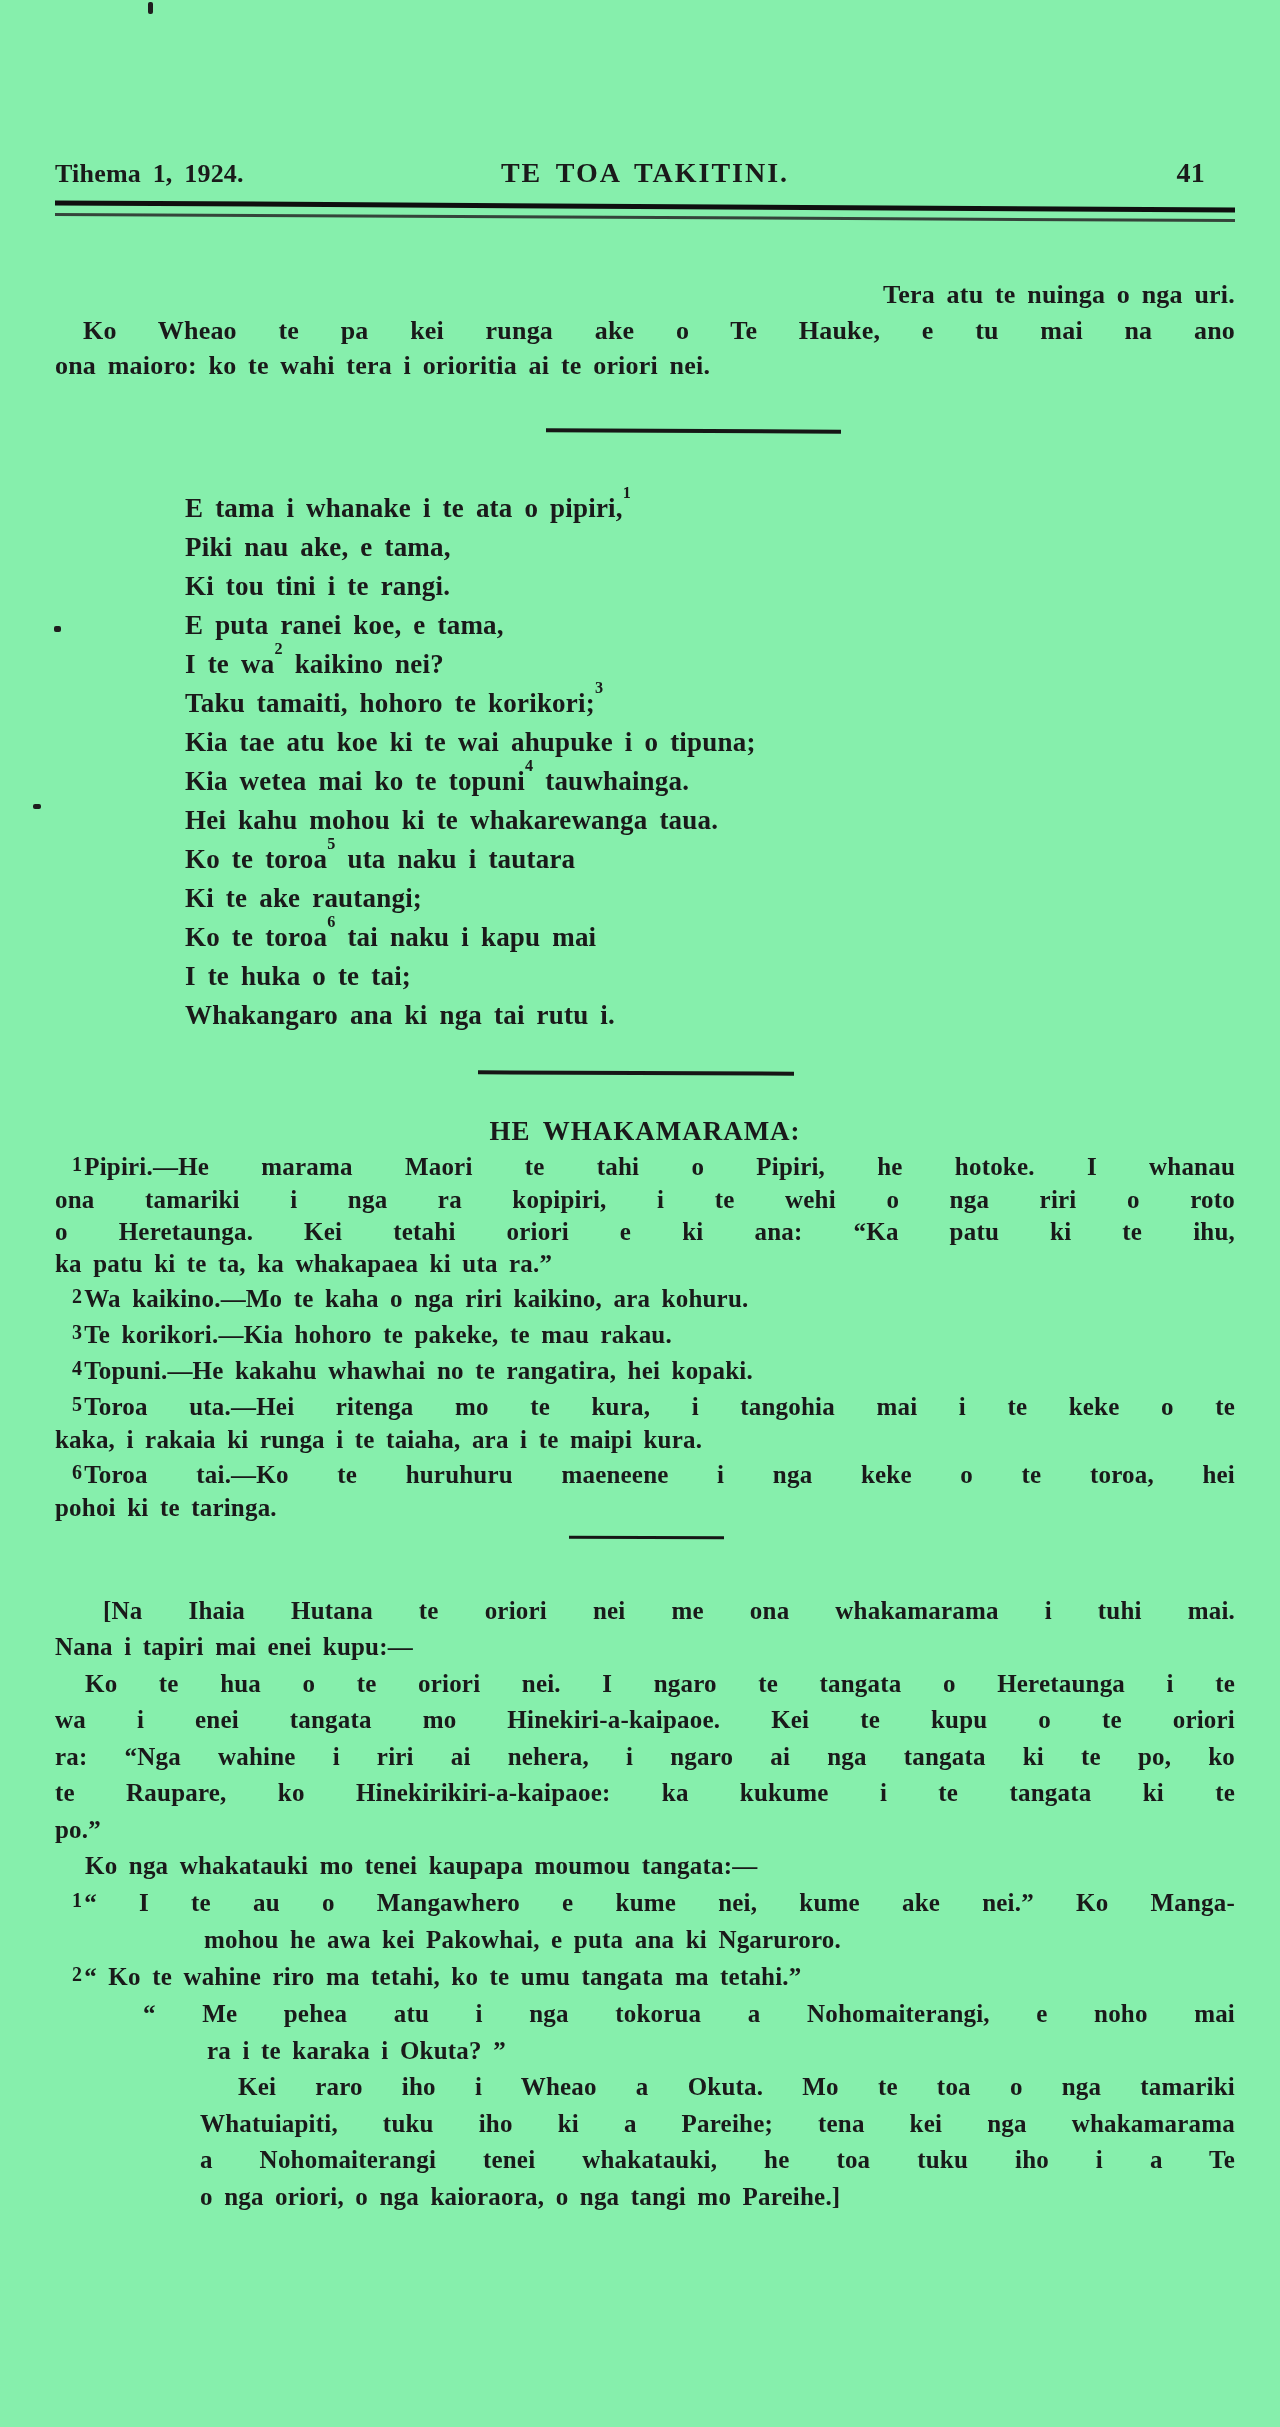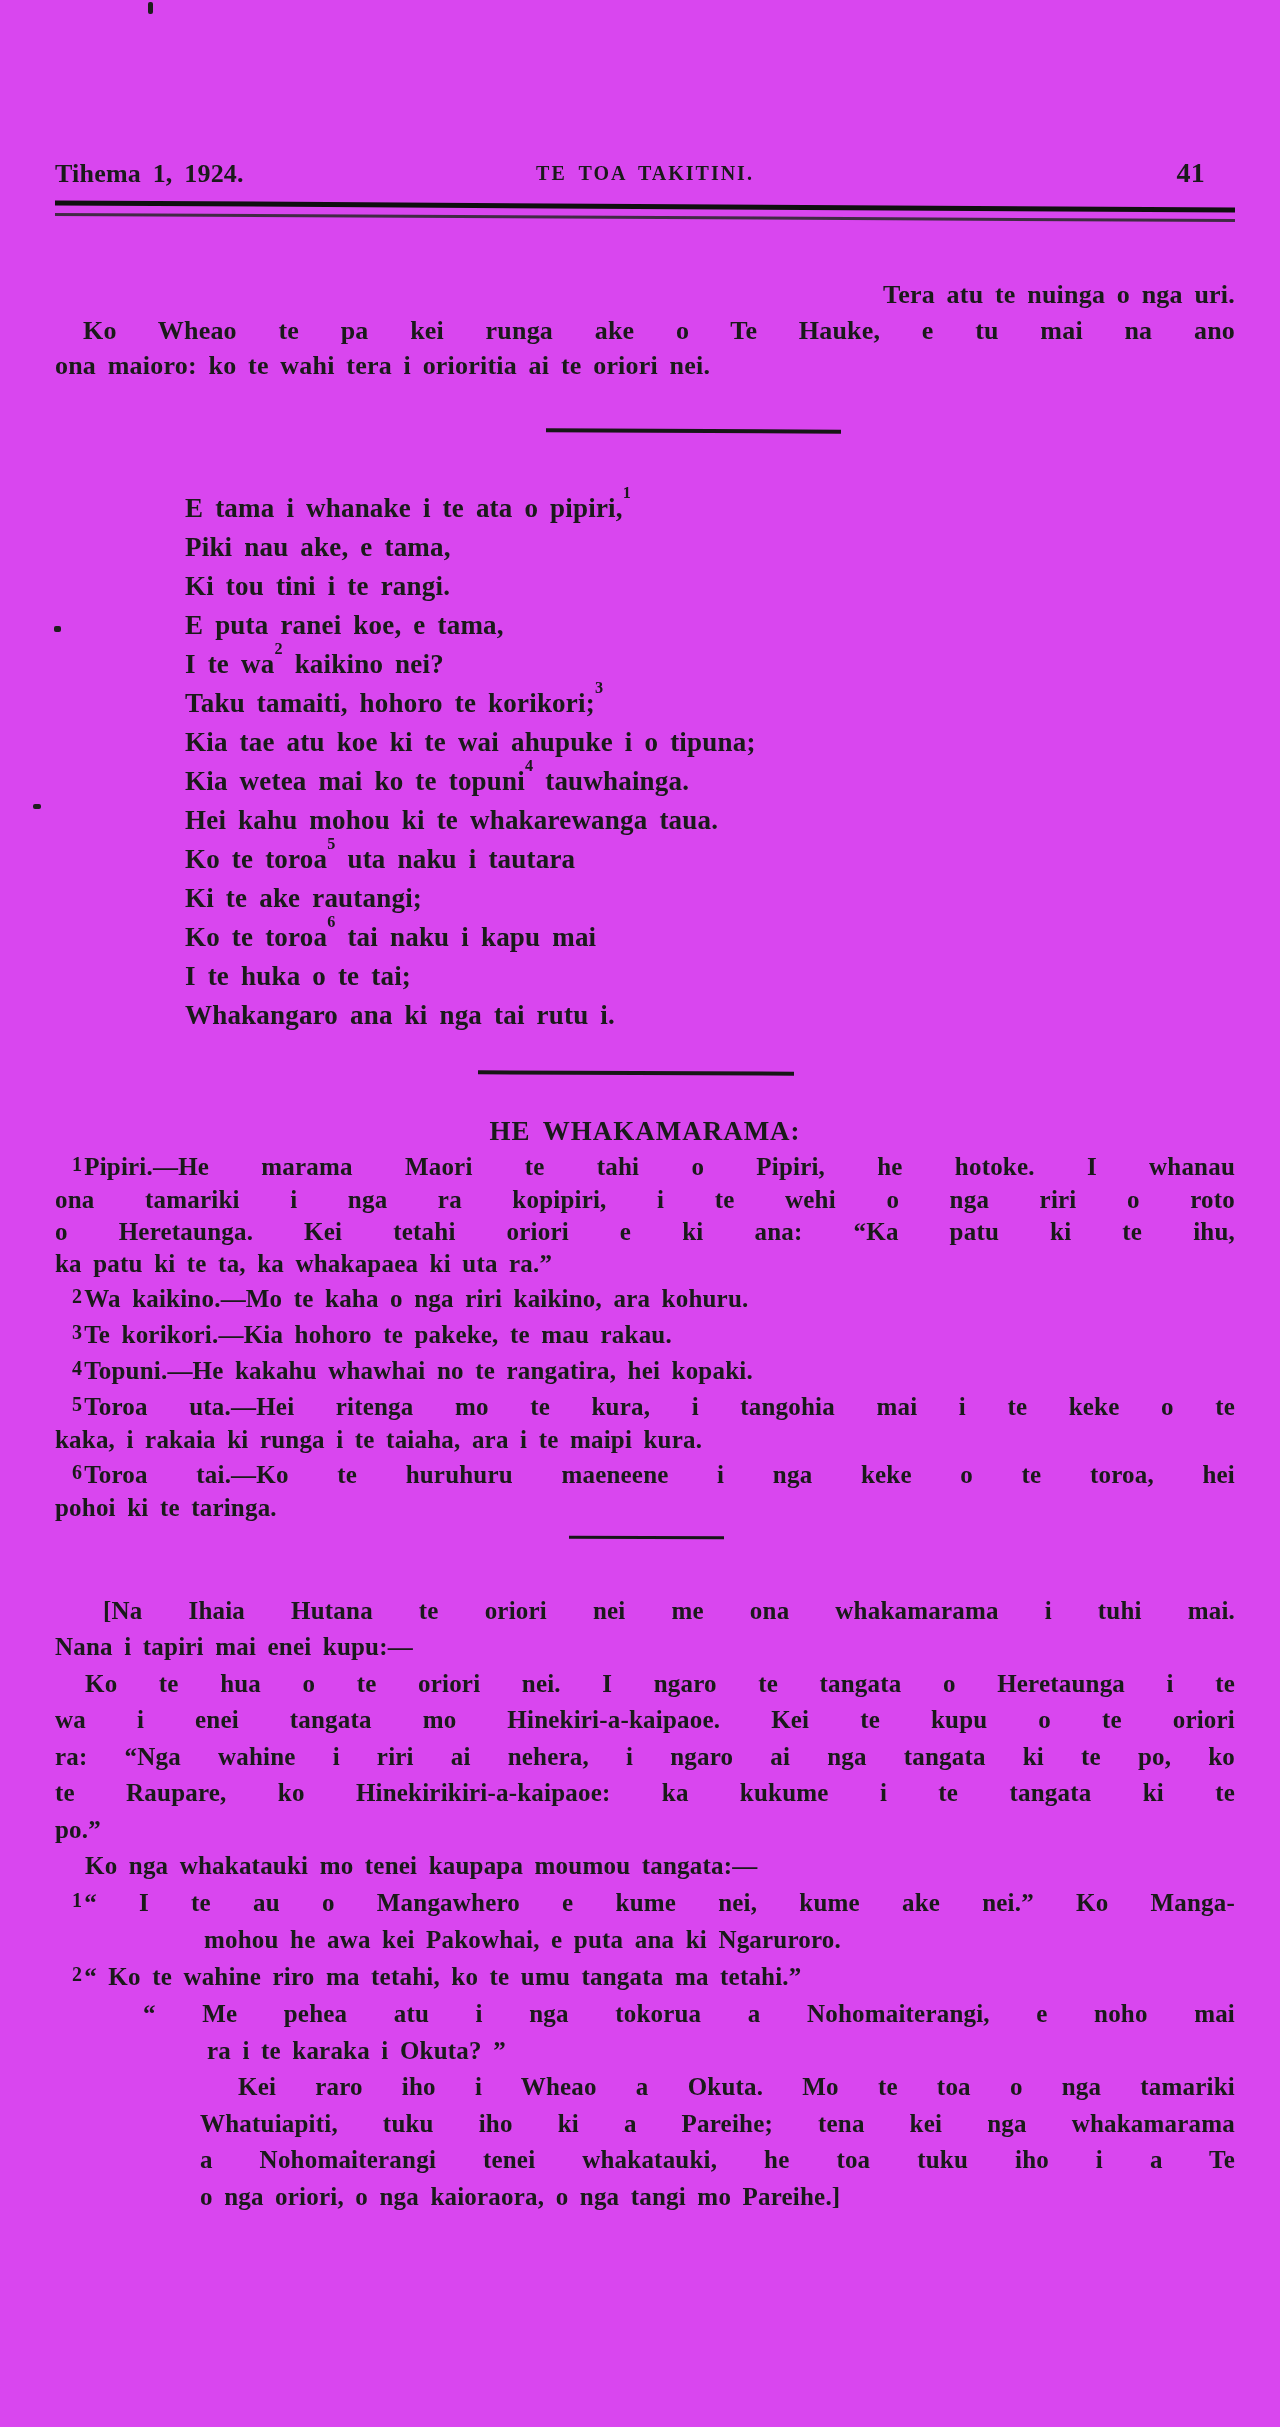--- a/index.html
+++ b/index.html
@@ -1,32 +1,32 @@
 <!DOCTYPE html>
 <html><head>
 <meta charset="utf-8">
 <style>
   html,body{margin:0;padding:0;background:#ffffff;}
   .page{
     position:relative;
     width:1280px;height:2427px;
-    background:#d946ef;
+    background:#86efac;
     color:#1a1a1a;
     font-family:"Liberation Serif","DejaVu Serif",serif;
     font-weight:700;
     letter-spacing:.2px;
     word-spacing:5px;
     padding:0 45px 0 55px;
     box-sizing:border-box;
     overflow:hidden;
   }
   
   .header{padding-top:156px;display:flex;align-items:baseline;position:relative;font-size:27px;line-height:34px;}
   .header .date{font-size:26px;}
-  .header .title{position:absolute;left:50%;transform:translateX(-50%);letter-spacing:2px;font-size:20px;text-align:center;}
+  .header .title{position:absolute;left:50%;transform:translateX(-50%);letter-spacing:2px;font-size:28px;text-align:center;}
   .header .pagenum{margin-left:auto;margin-right:30px;font-size:28px;}
   .rule-thick{height:5px;background:#0f0f0f;margin-top:13px;transform:rotate(.35deg);}
   .rule-thin{height:3px;background:#262626;opacity:.85;margin-top:7px;transform:rotate(.3deg);}
   
   .line{white-space:nowrap;}
   .j{white-space:normal;text-align:justify;text-align-last:justify;}
   sup{font-size:60%;position:relative;top:-.55em;line-height:0;}
   .mk{font-size:.8em;position:relative;top:-.18em;margin-right:2px;}
   
   .intro{margin-top:58px;font-size:26px;line-height:35.5px;}

